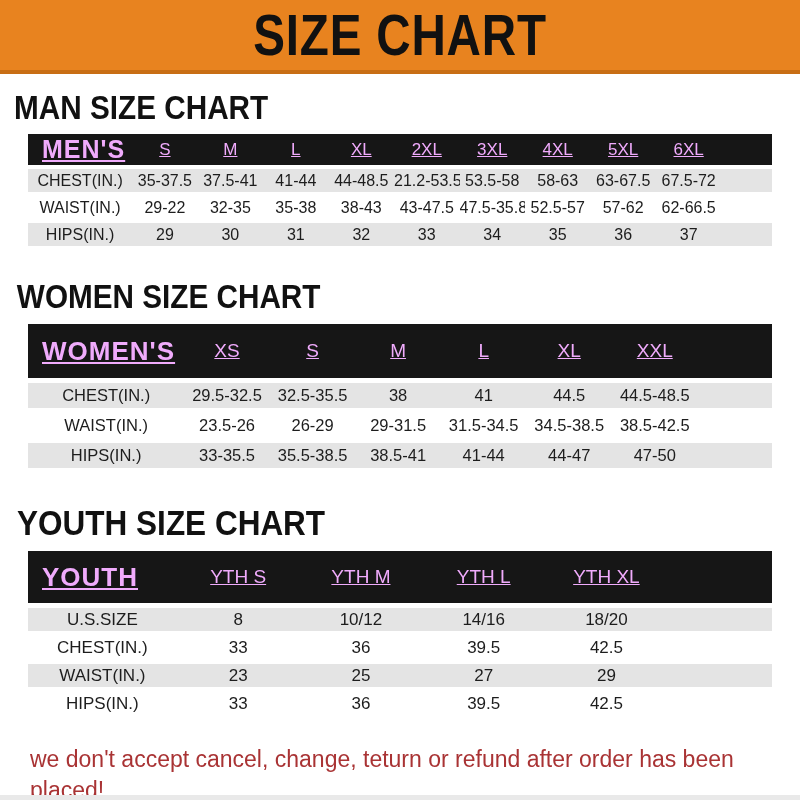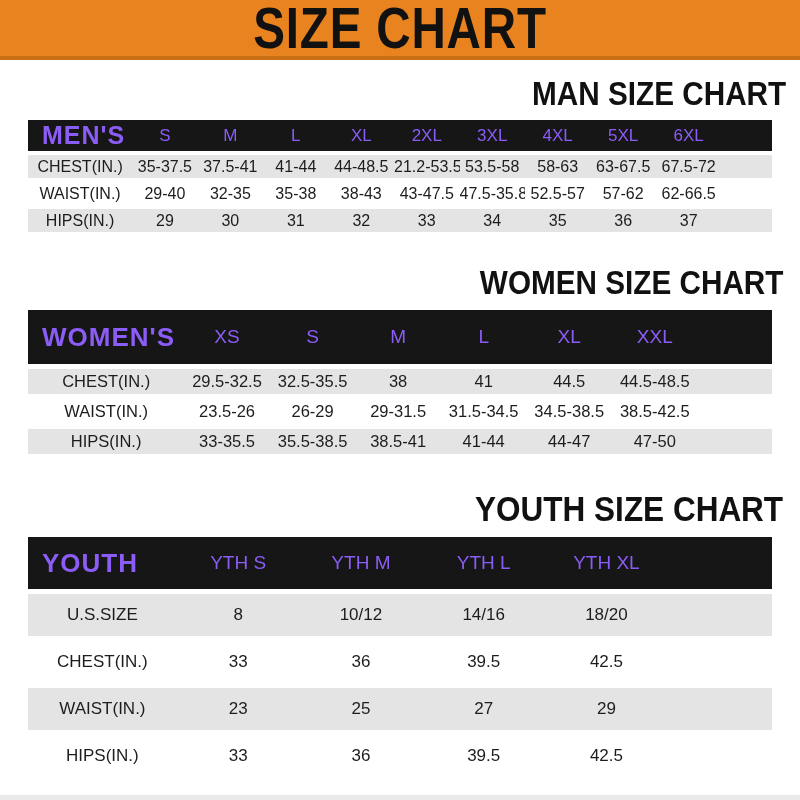--- a/index.html
+++ b/index.html
@@ -12,68 +12,68 @@
   }
   *{box-sizing:border-box;}
   html,body{margin:0;padding:0;}
   body{
     width:800px;height:800px;overflow:hidden;background:#ffffff;
     font-family:"Liberation Sans","DejaVu Sans",sans-serif;color:var(--ink);
     position:relative;
   }
   
   .banner{
-    height:60px;background:var(--banner-bg);
+    height:74px;background:var(--banner-bg);
     border-bottom:4px solid var(--banner-border);
     display:flex;align-items:center;justify-content:center;
   }
   .banner-title{
     font-size:58px;font-weight:800;color:#111;letter-spacing:1px;
     transform:scaleX(0.82);white-space:nowrap;line-height:1;
   }
   
   .section-heading{
-    text-align:right;font-weight:800;color:#111;line-height:1;
+    text-align:left;font-weight:800;color:#111;line-height:1;
   }
   .section-heading span{display:inline-block;transform:scaleX(0.9);white-space:nowrap;}
   .heading-man{font-size:33px;margin-top:17px;}
   .heading-women{font-size:33px;margin-top:30px;}
   .heading-youth{font-size:35px;margin-top:32px;}
   
   table.size-table{
     width:744px;margin:6px auto 0 auto;
     border-collapse:separate;table-layout:fixed;
   }
   table.size-table th,table.size-table td{
     text-align:center;vertical-align:middle;overflow:hidden;white-space:nowrap;
     padding:0;
   }
   table.size-table thead th{
-    background:var(--header-bg);color:#8b5cf6;font-weight:normal;
+    background:var(--header-bg);color:#f0abfc;font-weight:normal;text-decoration:underline;
   }
   table.size-table thead th.tlabel{
     font-weight:800;text-align:left;padding-left:14px;letter-spacing:1px;
   }
   table.size-table tbody tr.alt td{background:var(--row-alt);}
   table.size-table tbody tr td{background:#ffffff;}
   
   .tbl-men{border-spacing:0 4px;}
   .tbl-men thead th{height:31px;font-size:17px;}
   .tbl-men thead th.tlabel{font-size:25px;}
   .tbl-men tbody td{height:23px;font-size:16px;}
   
   .tbl-women{border-spacing:0 5px;}
   .tbl-women thead th{height:54px;font-size:19px;}
   .tbl-women thead th.tlabel{font-size:26px;}
   .tbl-women tbody td{height:25px;font-size:16.5px;}
   
   .tbl-youth{border-spacing:0 5px;}
   .tbl-youth thead th{height:52px;font-size:19px;}
   .tbl-youth thead th.tlabel{font-size:26px;letter-spacing:2px;}
-  .tbl-youth tbody td{height:42px;font-size:17px;}
+  .tbl-youth tbody td{height:23px;font-size:17px;}
   
   .footer-note{
     margin:24px 0 0 30px;color:var(--footer-color);
     font-size:23px;line-height:31px;font-weight:500;
   }
   .bottom-strip{
     position:absolute;left:0;bottom:0;width:100%;height:5px;background:#e9e9e9;
   }
 </style>
 </head>
@@ -124,21 +124,21 @@
         <td>44-48.5</td>
         <td>21.2-53.5</td>
         <td>53.5-58</td>
         <td>58-63</td>
         <td>63-67.5</td>
         <td>67.5-72</td>
         <td></td>
       </tr>
       <tr>
         <td>WAIST(IN.)</td>
-        <td>29-40</td>
+        <td>29-22</td>
         <td>32-35</td>
         <td>35-38</td>
         <td>38-43</td>
         <td>43-47.5</td>
         <td>47.5-35.8</td>
         <td>52.5-57</td>
         <td>57-62</td>
         <td>62-66.5</td>
         <td></td>
       </tr>

